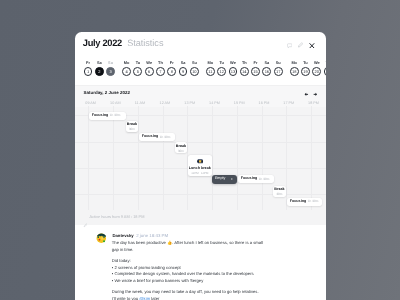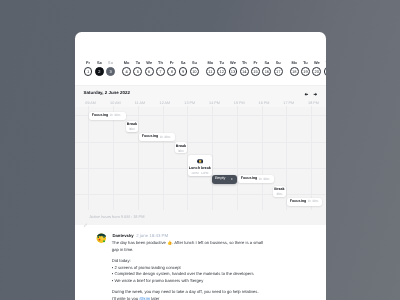--- a/index.html
+++ b/index.html
@@ -69,20 +69,41 @@
   .cmt-time{font-size:4.4px;color:#a4b0c6;}
   .cmt-body{position:absolute;left:37px;top:15.6px;width:213px;font-size:4.2px;line-height:6.55px;color:#2f343b;}
   .cmt-body .gap{height:5px;}
   .mention{color:#3e8ae0;}
 </style>
 </head>
 <body>
 
 <div class="modal">
 
+  <div class="hdr">
+    <div class="hdr-title">July 2022</div>
+    <div class="hdr-sub">Statistics</div>
+    <div class="hdr-icons">
+      <span style="left:212.1px;top:10.7px;">
+        <svg viewBox="0 0 20 20" width="5.4" height="5.7">
+            <path d="M4.2 2.4h11.6a2.6 2.6 0 0 1 2.6 2.6v5.6a2.6 2.6 0 0 1-2.6 2.6H8.6l-4.4 4.4v-4.4a2.6 2.6 0 0 1-2.6-2.6V5a2.6 2.6 0 0 1 2.6-2.6z" fill="none" stroke="#ccd0d4" stroke-width="2.2" stroke-linejoin="round"></path>
+          </svg>
+      </span>
+      <span style="left:223.1px;top:10.4px;">
+        <svg viewBox="0 0 20 20" width="5.2" height="5.7">
+            <path d="M14.4 1.6l4 4-11.8 11.8-5 1.2 1.2-5z" fill="none" stroke="#c6c9ce" stroke-width="2.6" stroke-linejoin="round"></path>
+          </svg>
+      </span>
+      <span style="left:234.6px;top:10.5px;">
+        <svg viewBox="0 0 20 20" width="5.8" height="5.5">
+            <path d="M2.6 2.2l14.8 15.6M17.4 2.2L2.6 17.8" stroke="#1e2228" stroke-width="3.6" stroke-linecap="round"></path>
+          </svg>
+      </span>
+    </div>
+  </div>
 
   <div class="cal">
       <div class="week" style="left: 7.55px;">
         <div class="day">
           <div class="dlabel">Fr</div>
           <div class="dnum">1</div>
         </div>
         <div class="day sel">
           <div class="dlabel">Sa</div>
           <div class="dnum">2</div>

